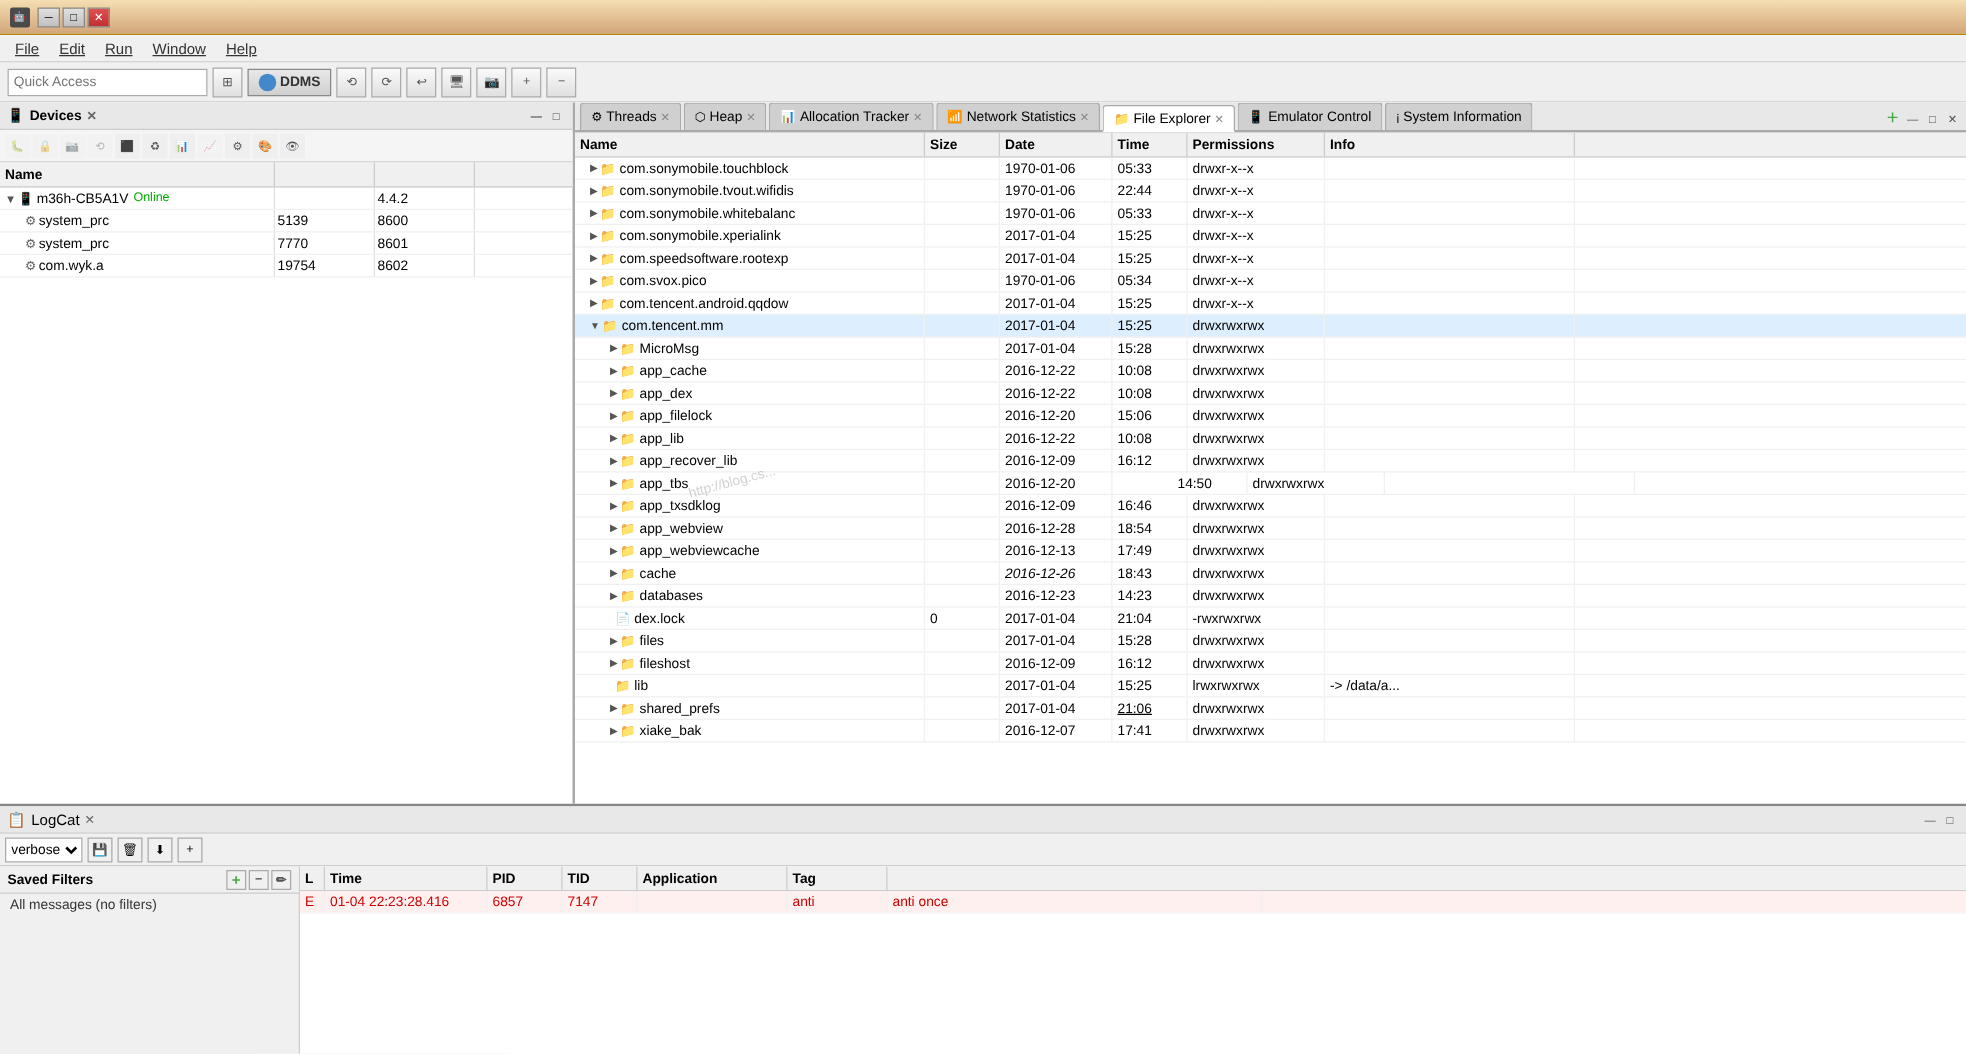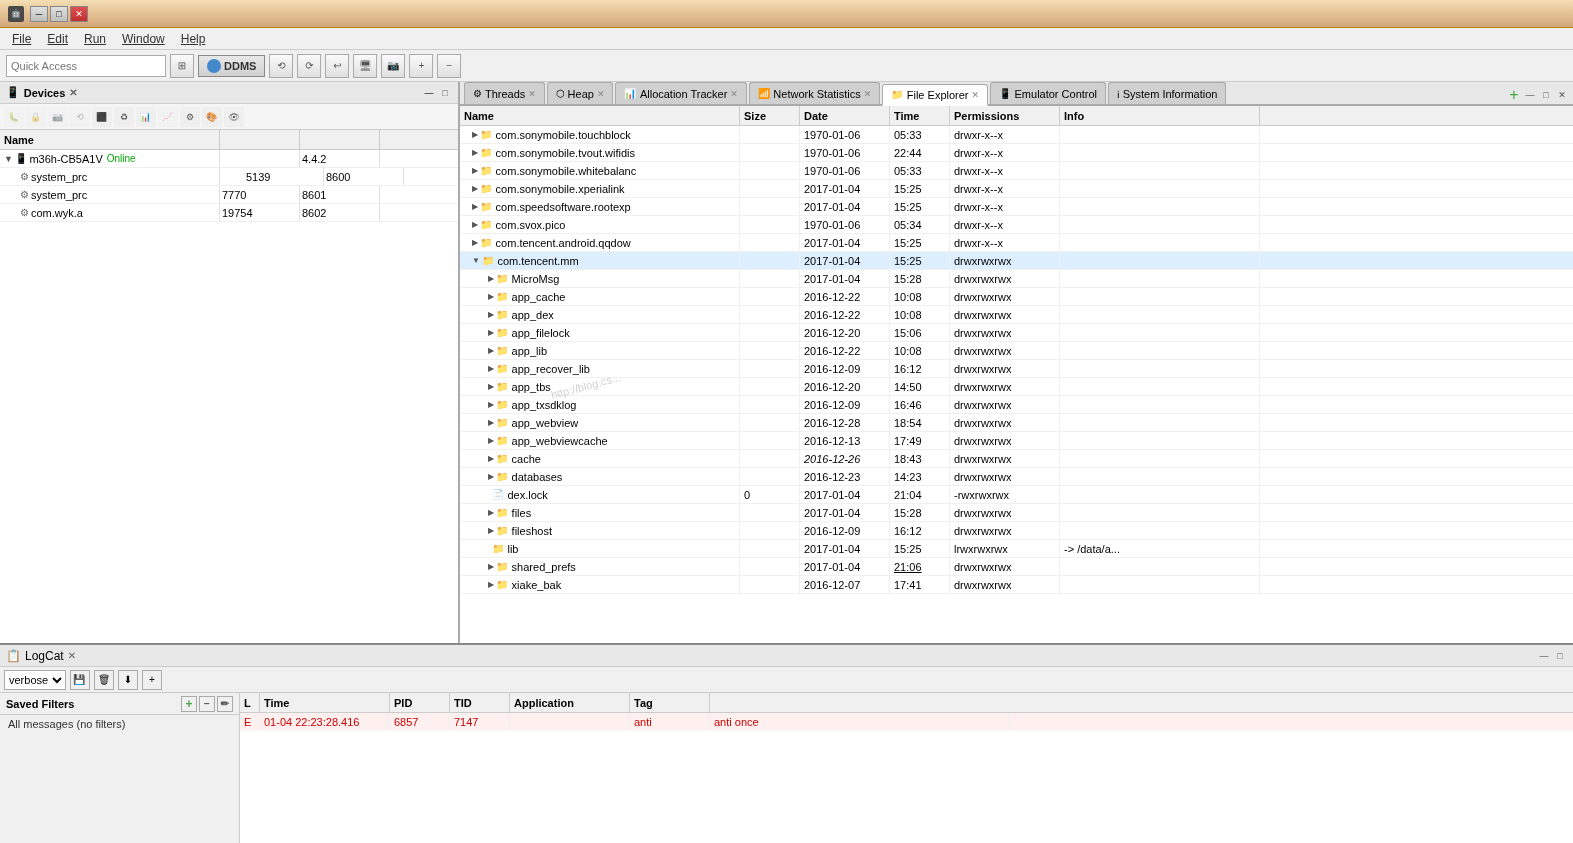--- a/index.html
+++ b/index.html
@@ -466,21 +466,21 @@
         </div>
         <div class="tree-cell" style="width:80px;"></div>
         <div class="tree-cell" style="width:80px;">4.4.2</div>
       </div>
 
       <div class="tree-row">
         <div class="tree-cell" style="width:220px; padding-left:20px;">
           <span class="device-icon">⚙</span>
           <span>system_prc</span>
         </div>
-        <div class="tree-cell" style="width:80px;margin-left:24px;">5139</div>
+        <div class="tree-cell" style="width:80px;">5139</div>
         <div class="tree-cell" style="width:80px;">8600</div>
       </div>
 
       <div class="tree-row">
         <div class="tree-cell" style="width:220px; padding-left:20px;">
           <span class="device-icon">⚙</span>
           <span>system_prc</span>
         </div>
         <div class="tree-cell" style="width:80px;">7770</div>
         <div class="tree-cell" style="width:80px;">8601</div>
@@ -722,21 +722,21 @@
             <div class="fcell" style="width: 200px;"></div>
           </div>
           <div class="file-row">
             <div class="fcell" style="width: 280px; padding-left: 28px;">
               <span class="file-expand">▶</span>
               <span class="file-folder">📁</span>
               <span>app_tbs</span>
             </div>
             <div class="fcell" style="width: 60px;"></div>
             <div class="fcell" style="width: 90px;">2016-12-20</div>
-            <div class="fcell" style="width: 60px;">14:50</div>
+            <div class="fcell" style="width: 60px; margin-left: 48px;">14:50</div>
             <div class="fcell" style="width: 110px;">drwxrwxrwx</div>
             <div class="fcell" style="width: 200px;"></div>
           </div>
           <div class="file-row">
             <div class="fcell" style="width: 280px; padding-left: 28px;">
               <span class="file-expand">▶</span>
               <span class="file-folder">📁</span>
               <span>app_txsdklog</span>
             </div>
             <div class="fcell" style="width: 60px;"></div>

